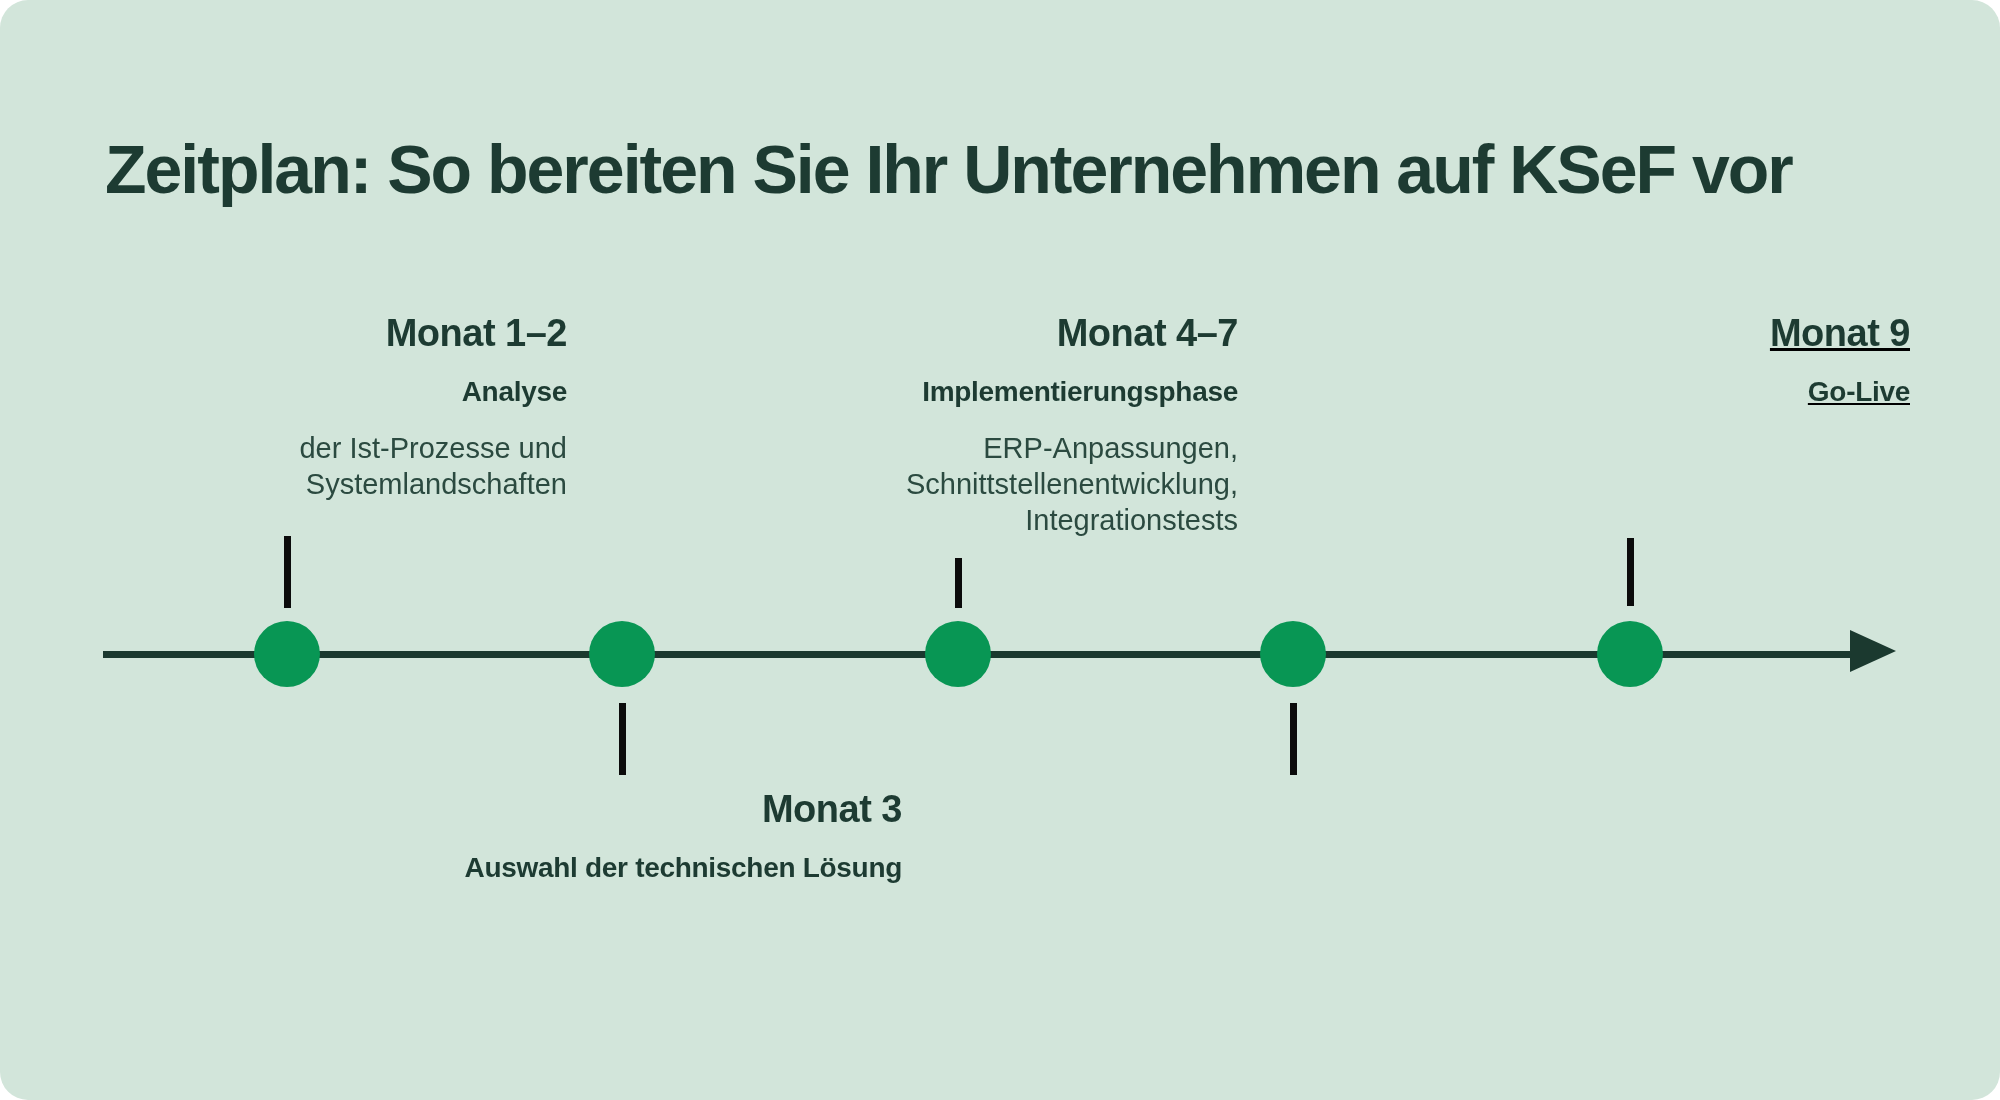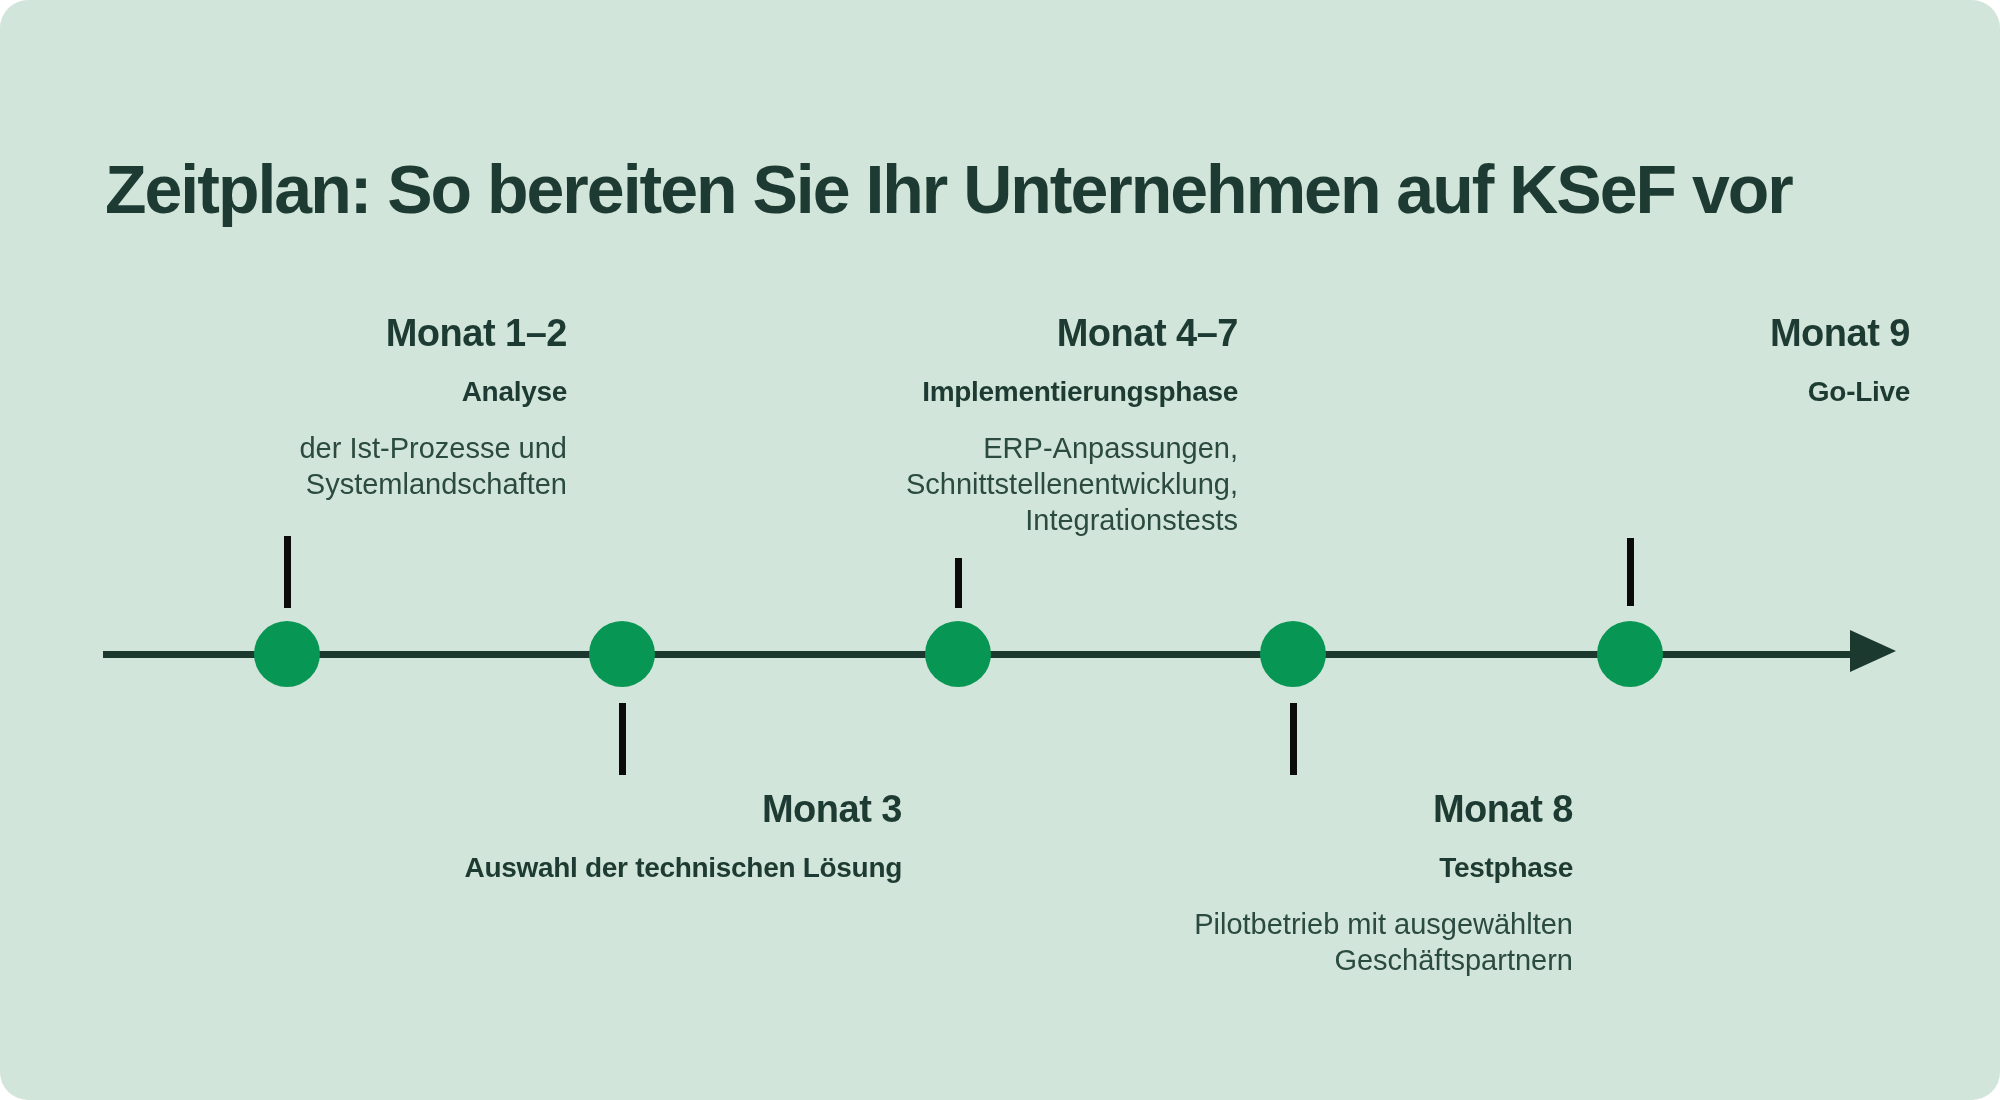--- a/index.html
+++ b/index.html
@@ -12,21 +12,21 @@
     position: relative;
     width: 2000px;
     height: 1100px;
     background: var(--bg, #d2e5da);
     border-radius: 28px;
     overflow: hidden;
   }
   .page-title {
     position: absolute;
     left: 105px;
-    top: 104px;
+    top: 84px;
     font-size: 68px;
     font-weight: 600;
     letter-spacing: -2px;
     color: var(--text-dark, #1d3b32);
     white-space: nowrap;
   }
   
   .axis-line {
     position: absolute;
     left: 103px;
@@ -80,21 +80,21 @@
     width: 560px;
     text-align: right;
     z-index: 3;
   }
   .ms.above { top: 312px; }
   .ms.below { top: 788px; }
   .ms1 { left: 7px; }
   .ms2 { left: 342px; width: 560px; }
   .ms3 { left: 678px; }
   .ms4 { left: 1013px; width: 560px; }
-  .ms5 { left: 1350px; }
+  .ms5 { left: 1350px; text-decoration: underline; }
   .ms-month {
     font-size: 38px;
     font-weight: 700;
     letter-spacing: -0.5px;
     color: var(--text-dark, #1d3b32);
     line-height: 1.15;
     margin-bottom: 20px;
   }
   .ms-phase {
     font-size: 28px;
@@ -152,20 +152,14 @@
   <div class="dot dot2"></div>
   <div class="dot dot3"></div>
   <div class="dot dot4"></div>
   <div class="dot dot5"></div>
 
   <div class="ms below ms2">
     <div class="ms-month">Monat 3</div>
     <div class="ms-phase">Auswahl der technischen Lösung</div>
   </div>
 
-  <div class="ms below ms4">
-    <div class="ms-month">Monat 8</div>
-    <div class="ms-phase">Testphase</div>
-    <div class="ms-desc">Pilotbetrieb mit ausgewählten
-Geschäftspartnern</div>
-  </div>
 
 </div>
 
 </body></html>

